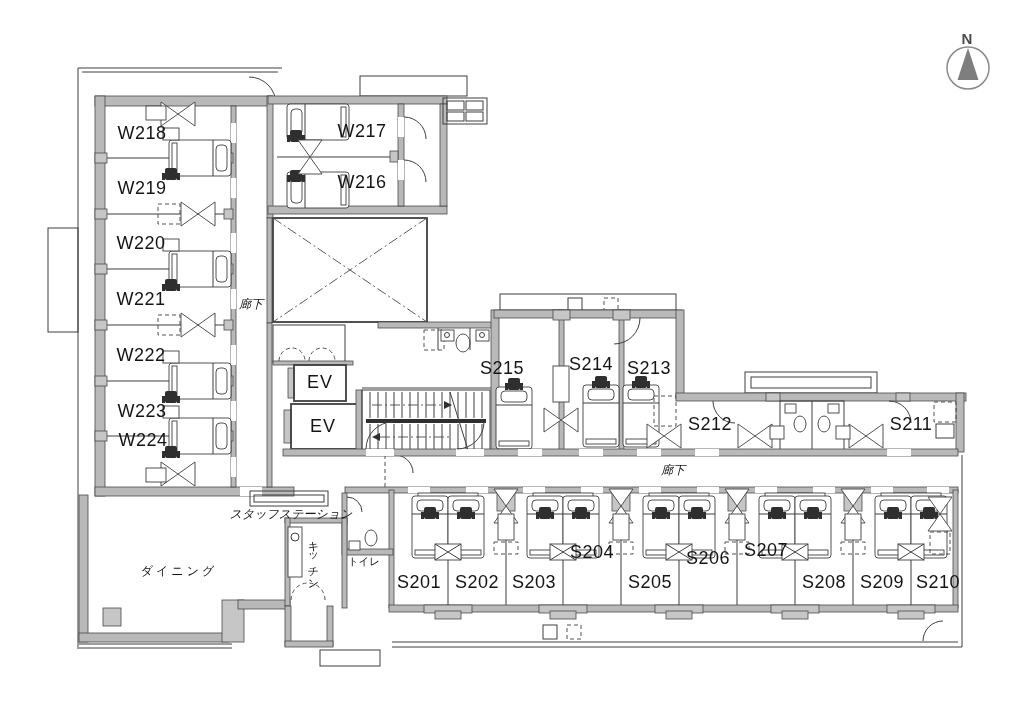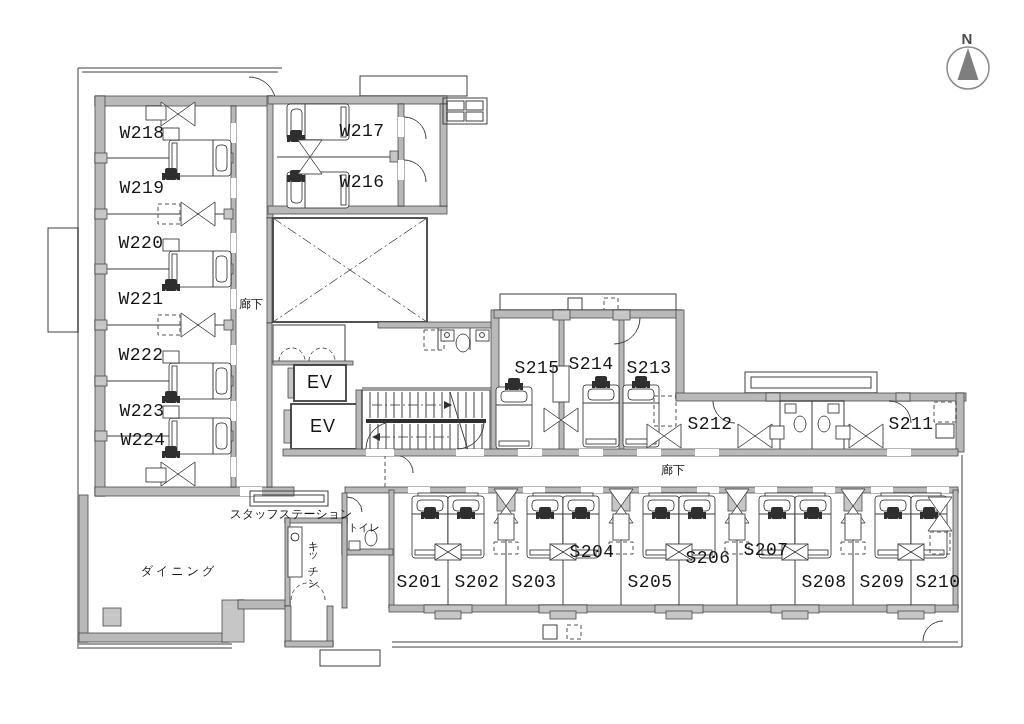--- a/index.html
+++ b/index.html
@@ -11,24 +11,24 @@
   .gr {fill:#c6c6c6;stroke:#4a4a4a;stroke-width:0.8;}
   .gap{fill:#ffffff;stroke:none;}
   .tl {fill:none;stroke:#3f3f3f;stroke-width:1;}
   .tk {fill:none;stroke:#3f3f3f;stroke-width:1.8;}
   .fz {fill:#ffffff;stroke:#3f3f3f;stroke-width:0.9;}
   .dash{fill:none;stroke:#3f3f3f;stroke-width:0.9;stroke-dasharray:4 3;}
   .dx {fill:none;stroke:#4a4a4a;stroke-width:0.9;stroke-dasharray:10 3 2 3;}
   .dark{fill:#2f2f2f;}
   
   .lbl{position:absolute;transform:translate(-50%,-50%);color:#141414;white-space:nowrap;}
-  .rl {font-size:18px;letter-spacing:0.5px;font-family:Liberation Mono, monospace;}
+  .rl {font-size:18px;letter-spacing:0.5px;}
   .ev {font-size:18px;letter-spacing:1px;}
-  .jl {font-size:12px;}
-  .jls{font-size:10.5px;}
+  .jl {font-size:12px;font-style:italic;}
+  .jls{font-size:10.5px;margin-top:34px;}
   .dine{font-size:12px;letter-spacing:3px;}
   .vert{writing-mode:vertical-rl;font-size:11px;}
   .north{font-size:15px;font-weight:bold;color:#4a4a4a;}
 </style>
 </head>
 <body>
 
 <div class="plan">
 
 <svg width="1024" height="724" viewBox="0 0 1024 724">
@@ -378,21 +378,21 @@
 
 <div class="lbl rl" style="left:362px;top:131px">W217</div>
 <div class="lbl rl" style="left:362px;top:182px">W216</div>
 
 <div class="lbl jl" style="left:251px;top:304px">廊下</div>
 <div class="lbl jl" style="left:673px;top:470px">廊下</div>
 
 <div class="lbl ev" style="left:320px;top:382px">EV</div>
 <div class="lbl ev" style="left:323px;top:426px">EV</div>
 
-<div class="lbl rl" style="left:537px;top:368px">S215</div>
+<div class="lbl rl" style="left:502px;top:368px">S215</div>
 <div class="lbl rl" style="left:591px;top:364px">S214</div>
 <div class="lbl rl" style="left:649px;top:368px">S213</div>
 
 <div class="lbl rl" style="left:710px;top:424px">S212</div>
 <div class="lbl rl" style="left:911px;top:424px">S211</div>
 
 <div class="lbl rl" style="left:419px;top:582px">S201</div>
 <div class="lbl rl" style="left:477px;top:582px">S202</div>
 <div class="lbl rl" style="left:534px;top:582px">S203</div>
 <div class="lbl rl" style="left:592px;top:552px">S204</div>

